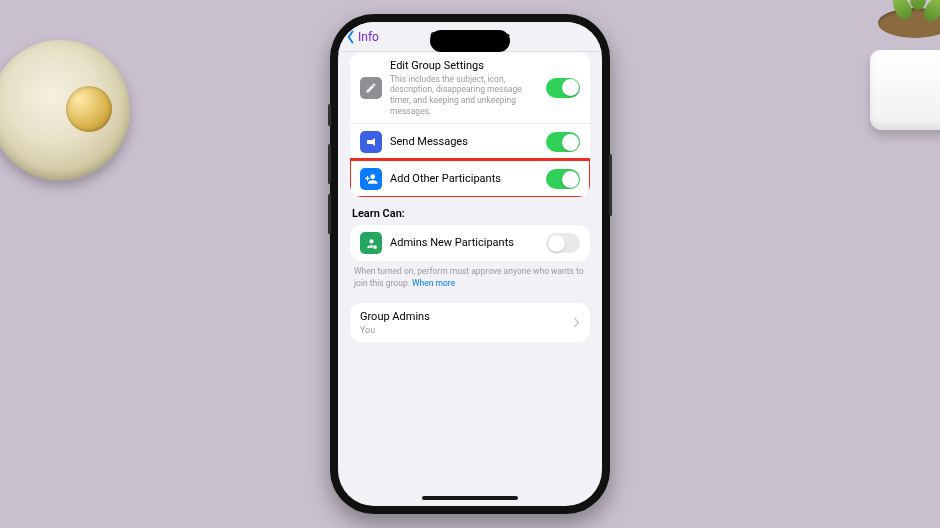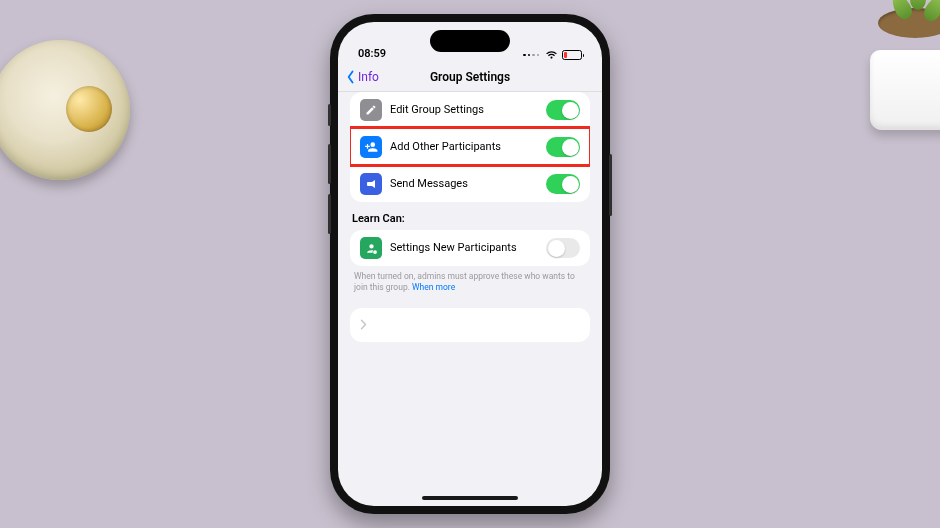--- a/index.html
+++ b/index.html
@@ -351,37 +351,20 @@
 
 <div class="phone-outer">
   <div class="phone">
     <div class="side-btn b1"></div>
     <div class="side-btn b2"></div>
     <div class="side-btn b3"></div>
     <div class="side-btn b4"></div>
     <div class="screen">
       <div class="dynamic-island"></div>
 
-      <div class="status-bar">
-        <span>08:59</span>
-        <div class="status-right">
-          <span class="signal-dots">
-            <span></span>
-              <span></span>
-              <span></span>
-              <span></span>
-          </span>
-          <svg width="13" height="10" viewBox="0 0 16 12">
-            <path fill="#000" d="M8 10.5a1.3 1.3 0 100-2.6 1.3 1.3 0 000 2.6zm-3.2-3.1a4.7 4.7 0 016.4 0l1.1-1.1a6.3 6.3 0 00-8.6 0l1.1 1.1zm-2.3-2.3a8 8 0 0111 0L14.6 4a9.6 9.6 0 00-13.2 0l1.1 1.1z"></path>
-          </svg>
-          <div class="battery">
-            <div class="fill"></div>
-          </div>
-        </div>
-      </div>
 
       <div class="nav-bar">
         <div class="nav-back">
           <svg width="10" height="14" viewBox="0 0 10 18">
               <path fill="none" stroke="#007aff" stroke-width="2.3" stroke-linecap="round" stroke-linejoin="round" d="M7 2L2 9l5 7"></path>
             </svg>
           <span>Info</span>
         </div>
         <div class="nav-title">Group Settings</div>
       </div>
@@ -391,78 +374,83 @@
         <div class="card">
 
           <div class="row">
             <div class="icon gray">
               <svg width="12" height="12" viewBox="0 0 24 24">
                   <path fill="#fff" d="M3 17.25V21h3.75l11-11-3.75-3.75-11 11zM20.7 7.04a1 1 0 000-1.41l-2.34-2.34a1 1 0 00-1.41 0L15 5.24l3.75 3.75 1.95-1.95z"></path>
                 </svg>
             </div>
             <div class="row-main">
               <div class="row-title">Edit Group Settings</div>
+              <div class="row-desc">This includes the subject, icon, description, disappearing message timer, and keeping and unkeeping messages.</div>
+            </div>
+            <div class="toggle on">
+                <div class="knob"></div>
+              </div>
+          </div>
+
+          <div class="row">
+            <div class="icon blue-dark">
+              <svg width="12" height="12" viewBox="0 0 24 24">
+                  <path fill="#fff" d="M20 4v16l-6-4H6a2 2 0 01-2-2V10a2 2 0 012-2h8l6-4z"></path>
+                </svg>
+            </div>
+            <div class="row-main">
+              <div class="row-title">Send Messages</div>
             </div>
             <div class="toggle on">
                 <div class="knob"></div>
               </div>
           </div>
 
           <div class="row highlight">
             <div class="icon blue">
               <svg width="14" height="14" viewBox="0 0 24 24">
                   <path fill="#fff" d="M15 12a4 4 0 100-8 4 4 0 000 8zm-8-2V7H5v3H2v2h3v3h2v-3h3v-2H7zm8 4c-2.7 0-8 1.3-8 4v2h16v-2c0-2.7-5.3-4-8-4z"></path>
                 </svg>
             </div>
             <div class="row-main">
               <div class="row-title">Add Other Participants</div>
-            </div>
-            <div class="toggle on">
-                <div class="knob"></div>
-              </div>
-          </div>
-
-          <div class="row">
-            <div class="icon blue-dark">
-              <svg width="12" height="12" viewBox="0 0 24 24">
-                  <path fill="#fff" d="M20 4v16l-6-4H6a2 2 0 01-2-2V10a2 2 0 012-2h8l6-4z"></path>
-                </svg>
-            </div>
-            <div class="row-main">
-              <div class="row-title">Send Messages</div>
             </div>
             <div class="toggle on">
                 <div class="knob"></div>
               </div>
           </div>
         </div>
 
         <div class="section-header">Learn Can:</div>
         <div class="card">
           <div class="row">
             <div class="icon green">
               <svg width="13" height="13" viewBox="0 0 24 24">
                   <path fill="#fff" d="M12 12a4 4 0 100-8 4 4 0 000 8zm-8 8v-1c0-2.7 5.3-4 8-4 .9 0 2 .14 3 .4a4.5 4.5 0 00-.6 4.6H4zm14.5-5a3.5 3.5 0 100 7 3.5 3.5 0 000-7zm1.8 2.6l-2.2 2.6-1.2-1.1-.7.8 1.9 1.8 2.9-3.4-.7-.7z"></path>
                 </svg>
             </div>
             <div class="row-main">
-              <div class="row-title">Settings New Participants</div>
+              <div class="row-title">Admins New Participants</div>
             </div>
             <div class="toggle off">
                 <div class="knob"></div>
               </div>
           </div>
         </div>
         <div class="footer-text">
-          <span>When turned on, admins must approve these who wants to join this group.</span>
+          <span>When turned on, perform must approve anyone who wants to join this group.</span>
           <a href="#">When more</a>
         </div>
 
         <div class="card mt-gap">
           <div class="row">
+            <div class="row-main">
+              <div class="row-title">Group Admins</div>
+              <div class="row-sub">You</div>
+            </div>
             <svg class="chevron" width="7" height="11" viewBox="0 0 8 14">
                 <path fill="none" stroke="#c5c5c7" stroke-width="1.8" stroke-linecap="round" stroke-linejoin="round" d="M1.5 1.5L6.5 7l-5 5.5"></path>
               </svg>
           </div>
         </div>
 
       </div>
 
       <div class="home-indicator"></div>
     </div>

